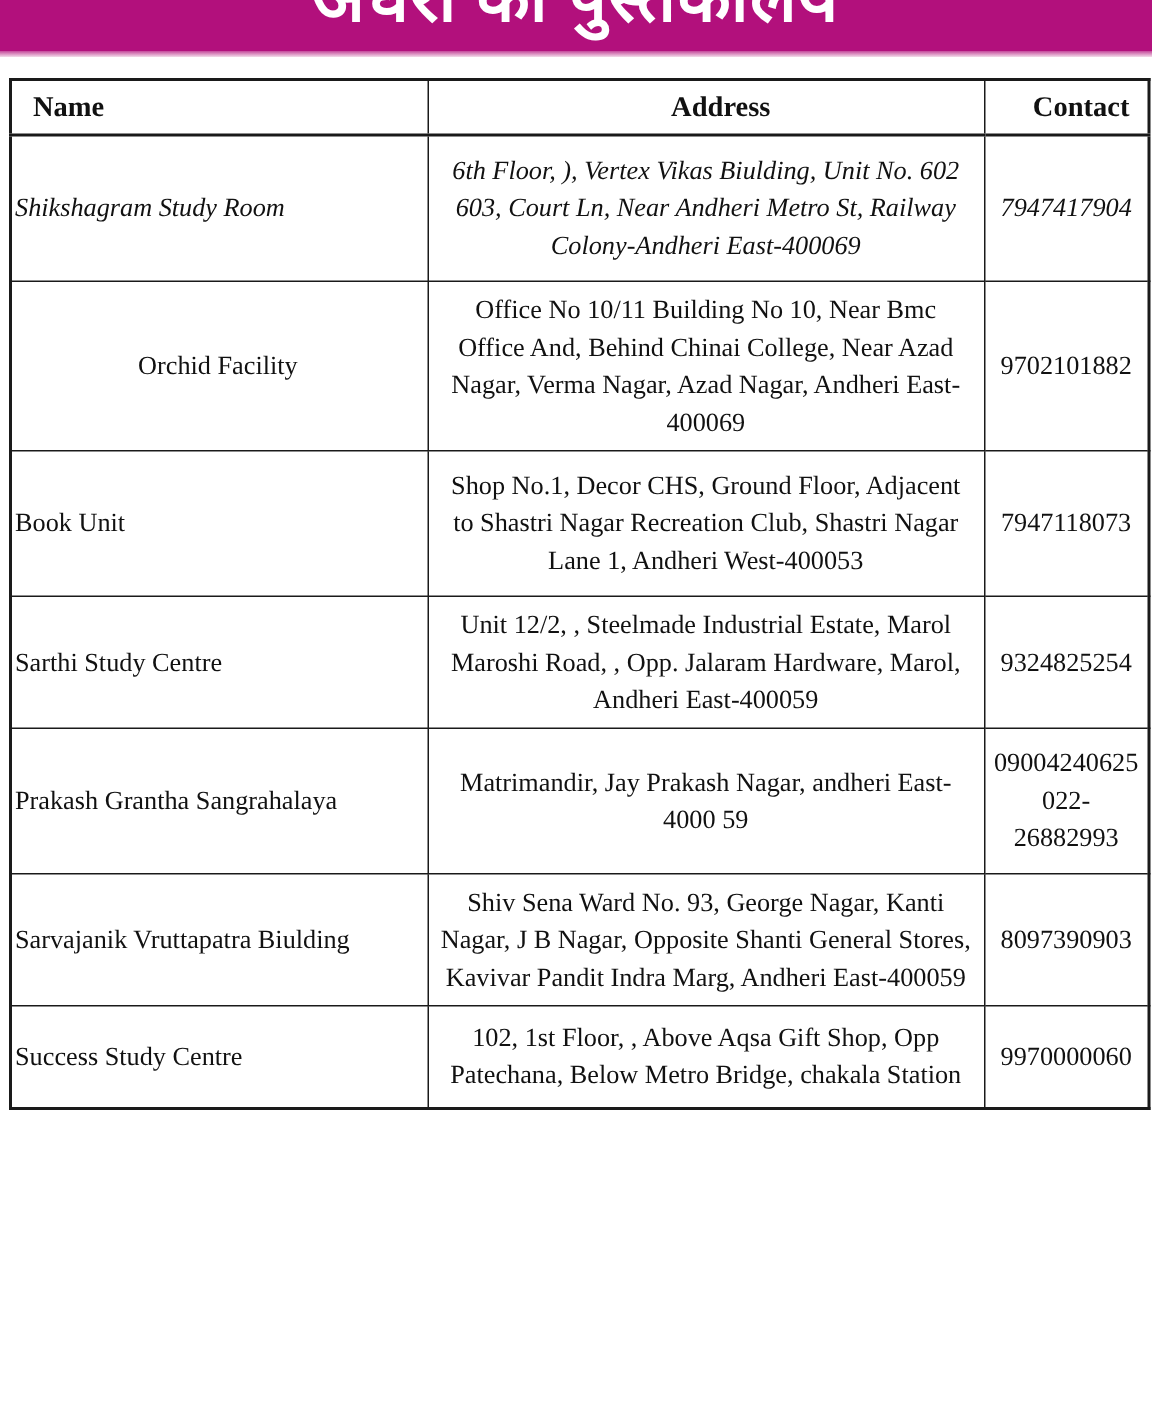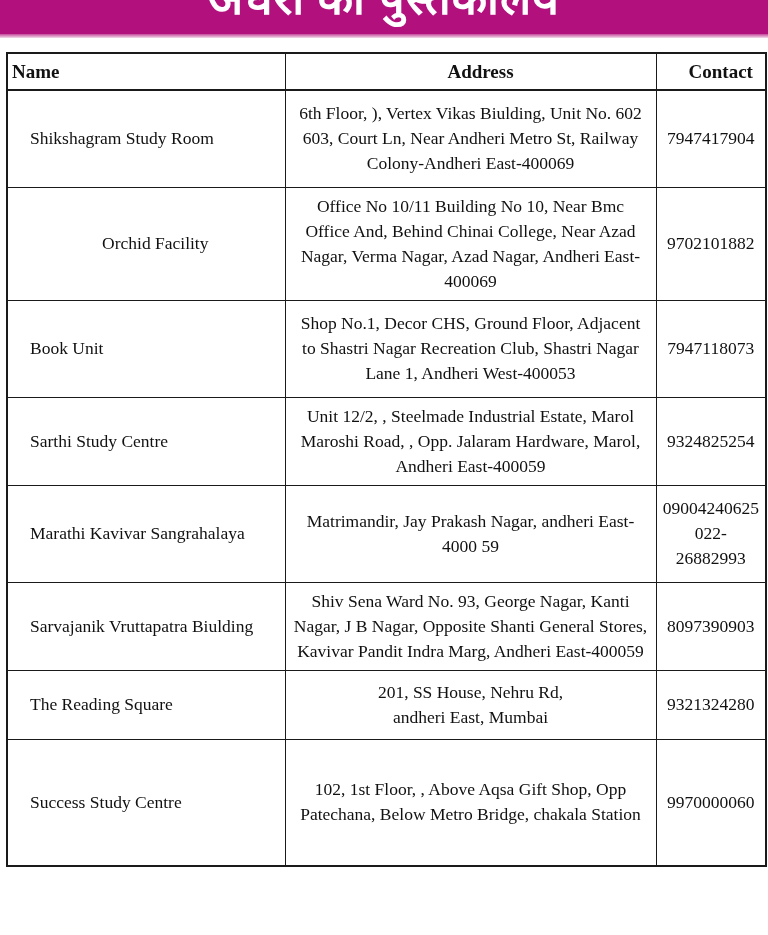--- a/index.html
+++ b/index.html
@@ -50,28 +50,28 @@
     overflow: hidden;
     padding-left: 20px;
   }
   table { border: 2px solid #1a1a1a; }
   thead th {
     height: 37px;
     font-size: 19px;
     font-weight: bold;
     border-bottom-width: 2.5px;
   }
-  th.h-name  { text-align: left; padding-left: 4px; }
+  th.h-name  { text-align: left; padding-left: 14px; }
   th.h-address, th.h-contact { text-align: center; }
   tbody td { font-size: 17.5px; line-height: 25px; padding: 6px 4px; }
-  td.name-cell    { text-align: left; padding-left: 22px; }
+  td.name-cell    { text-align: left; padding-left: 2px; }
   td.address-cell { text-align: center; white-space: pre-line; padding-left: 8px; padding-right: 8px; }
   td.contact-cell { text-align: center; }
   
-  tbody tr:nth-of-type(1)  td { height: 97px; }
+  tbody tr:nth-of-type(1)  td { height: 97px; font-style: italic; }
   tbody tr:nth-of-type(2)  td { height: 97px; text-align: center; }
   tbody tr:nth-of-type(3)  td { height: 97px; }
   tbody tr:nth-of-type(4)  td { height: 69px; }
   tbody tr:nth-of-type(5)  td { height: 97px; }
   tbody tr:nth-of-type(6)  td { height: 70px; }
   tbody tr:nth-of-type(7)  td { height: 69px; }
   tbody tr:nth-of-type(8)  td { height: 127px; }
   tbody tr:nth-of-type(9)  td { height: 69px; }
   tbody tr:nth-of-type(10) td { height: 97px; }
 </style>
@@ -118,37 +118,31 @@
 
 
   <tr>
     <td class="name-cell">Sarthi Study Centre</td>
     <td class="address-cell">Unit 12/2, , Steelmade Industrial Estate, Marol Maroshi Road, , Opp. Jalaram Hardware, Marol, Andheri East-400059</td>
     <td class="contact-cell">9324825254</td>
   </tr>
 
 
   <tr>
-    <td class="name-cell">Marathi Kavivar Sangrahalaya</td>
+    <td class="name-cell">Prakash Grantha Sangrahalaya</td>
     <td class="address-cell">Matrimandir, Jay Prakash Nagar, andheri East-4000 59</td>
     <td class="contact-cell">09004240625 022-26882993</td>
   </tr>
 
   <tr>
     <td class="name-cell">Sarvajanik Vruttapatra Biulding</td>
     <td class="address-cell">Shiv Sena Ward No. 93, George Nagar, Kanti Nagar, J B Nagar, Opposite Shanti General Stores, Kavivar Pandit Indra Marg, Andheri East-400059</td>
     <td class="contact-cell">8097390903</td>
   </tr>
 
-  <tr>
-    <td class="name-cell">The Reading Square</td>
-    <td class="address-cell">201, SS House, Nehru Rd,
-andheri East, Mumbai</td>
-    <td class="contact-cell">9321324280</td>
-  </tr>
 
   <tr>
     <td class="name-cell">Success Study Centre</td>
     <td class="address-cell">102, 1st Floor, , Above Aqsa Gift Shop, Opp Patechana, Below Metro Bridge, chakala Station</td>
     <td class="contact-cell">9970000060</td>
   </tr>
 </tbody>
   </table>
 </div>
 

